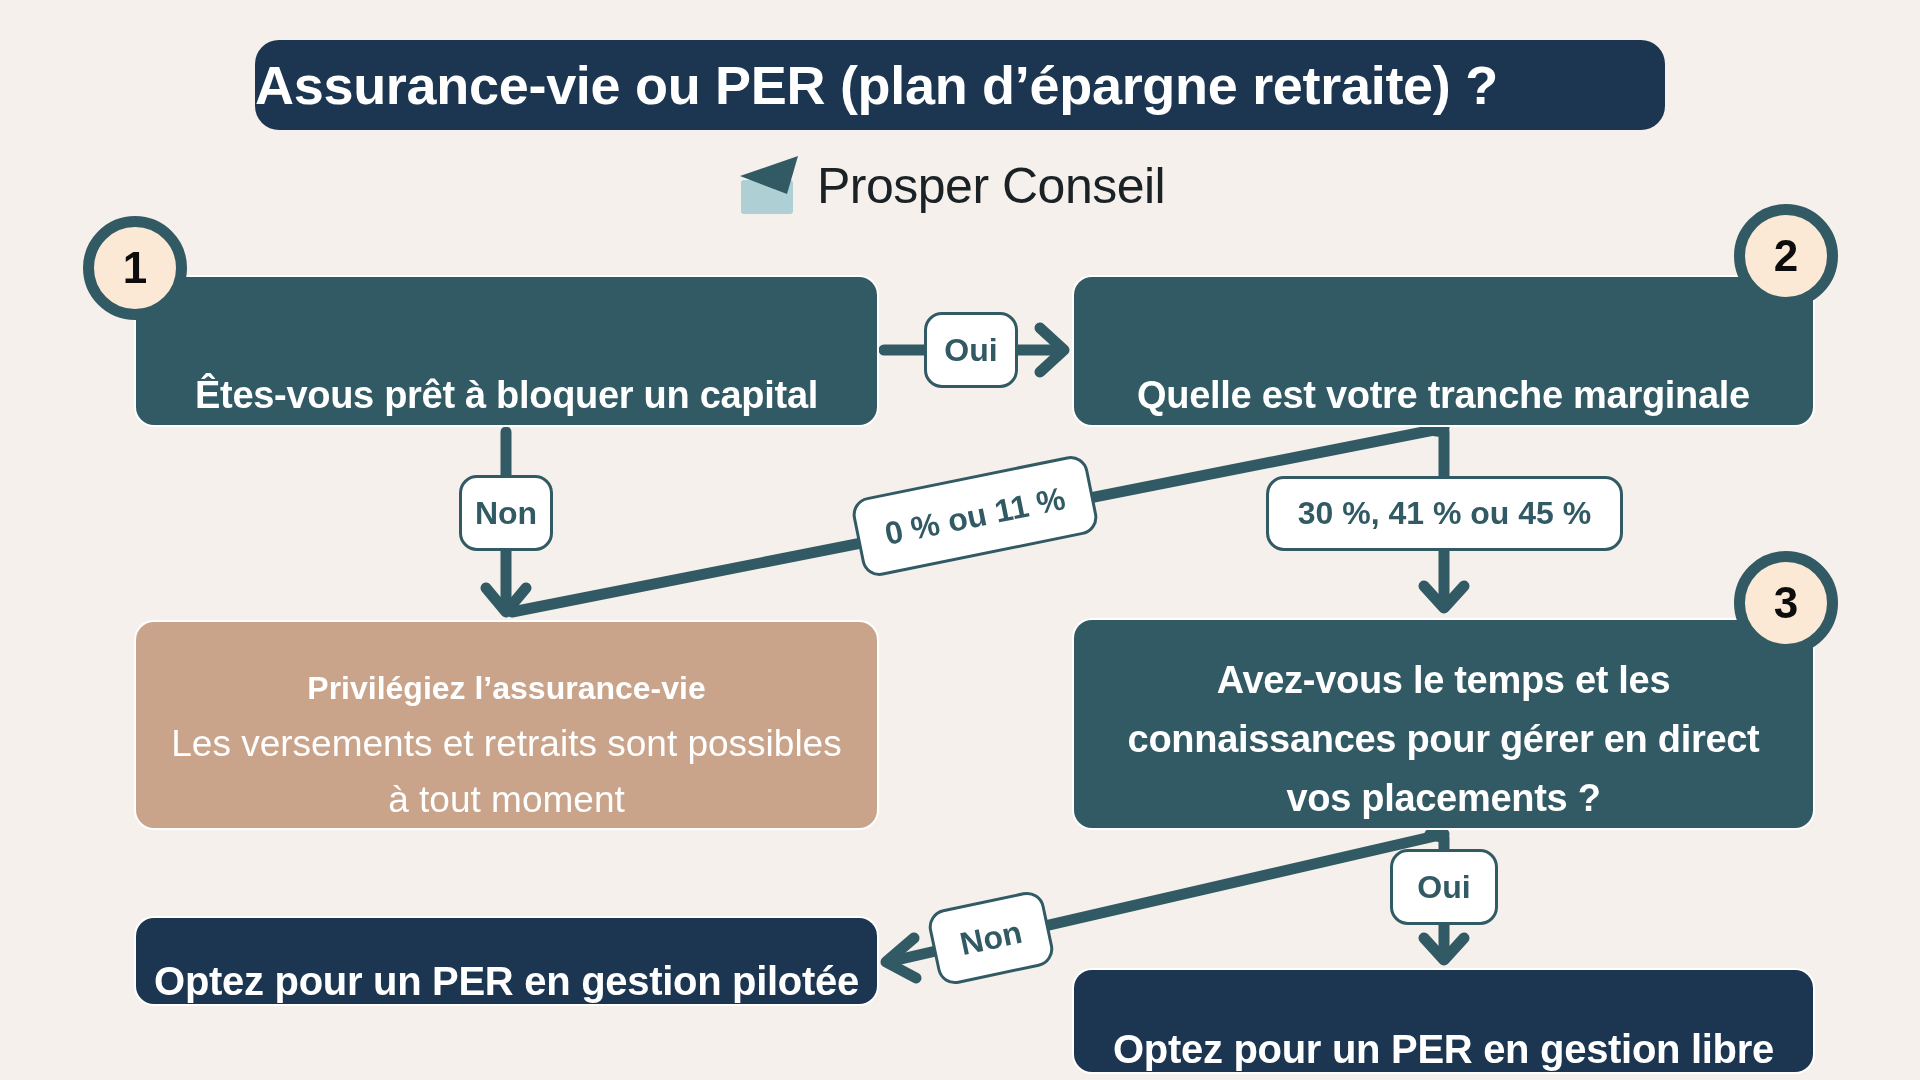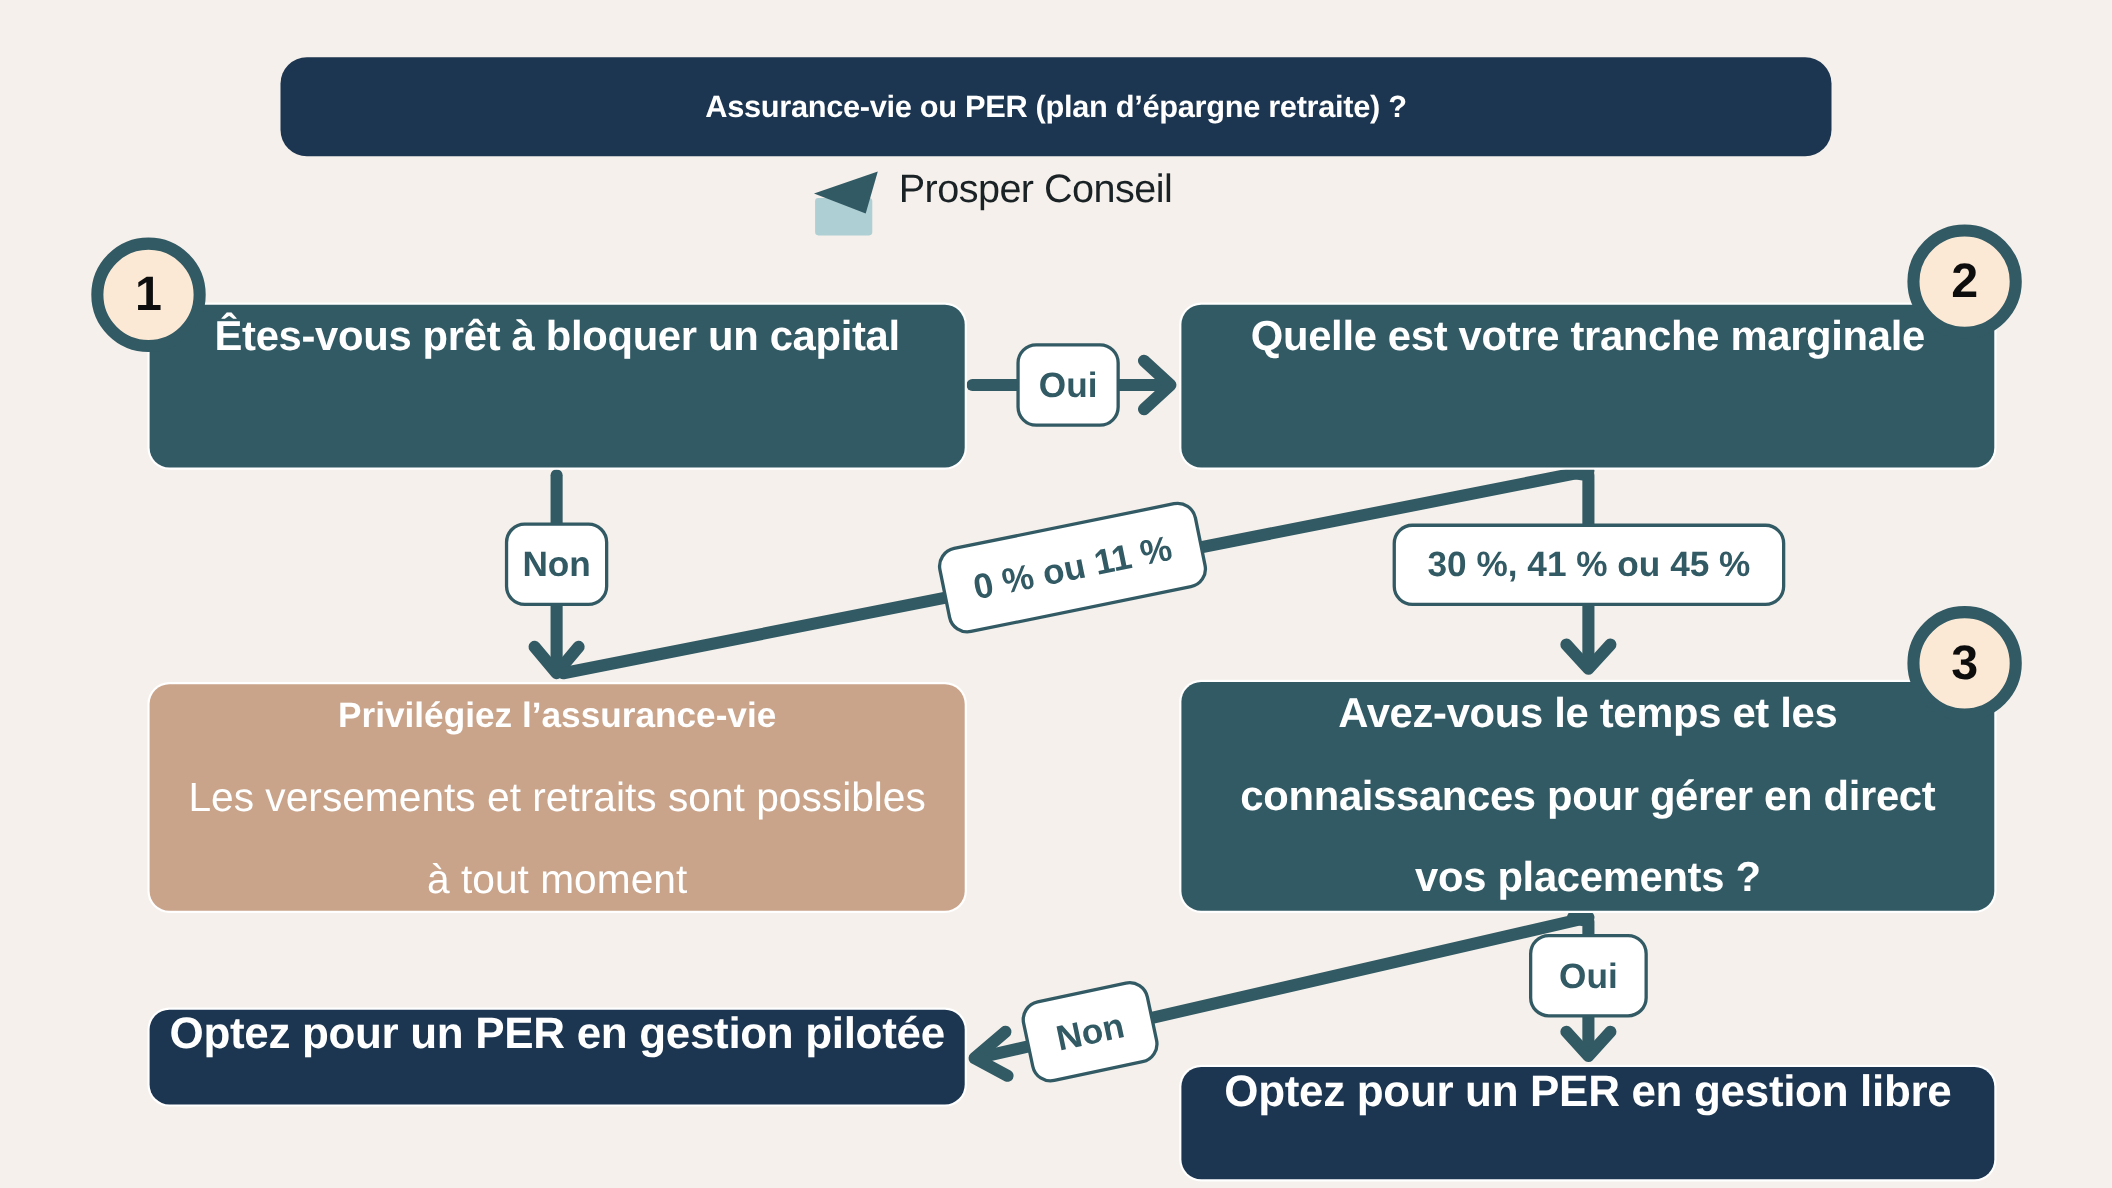--- a/index.html
+++ b/index.html
@@ -5,30 +5,30 @@
   html, body { margin:0; padding:0; }
   body {
     width:1920px; height:1080px; position:relative; overflow:hidden;
     background:#f5f0eb;
     font-family:"Liberation Sans", "DejaVu Sans", sans-serif;
   }
   .abs { position:absolute; }
   .title-bar {
     left:255px; top:40px; width:1410px; height:90px;
     background:#1c3550; border-radius:24px;
-    display:flex; align-items:center; justify-content:center;
-    color:#fff; font-weight:bold; font-size:28px; letter-spacing:-0.3px;margin-top:12px;
+    display:flex; align-items:center; justify-content:flex-start;
+    color:#fff; font-weight:bold; font-size:54px; letter-spacing:-0.3px;
   }
   .logo { left:730px; top:150px; width:450px; height:70px; }
   .logo-text {
-    left:817px; top:140px; font-size:36px; color:#1a2226; letter-spacing:-0.5px;
+    left:817px; top:154px; font-size:50px; color:#1a2226; letter-spacing:-0.5px;
     line-height:64px;
   }
   .box {
-    display:flex; flex-direction:column; align-items:center; justify-content:space-between;
+    display:flex; flex-direction:column; align-items:center; justify-content:flex-end;
     text-align:center; color:#fff; border-radius:18px;
     box-shadow:0 0 0 2px #ffffff;
   }
   .teal { background:#325a64; }
   .navy { background:#1c3550; }
   .tan { background:#c9a48a; }
   .q-text { font-weight:bold; font-size:38px; line-height:59px; letter-spacing:-0.3px; }
   .tan-title { font-weight:bold; font-size:32px; line-height:56px; }
   .tan-sub { font-size:37px; line-height:56px; }
   .opt-text { font-weight:bold; font-size:40px; letter-spacing:-0.3px; }

